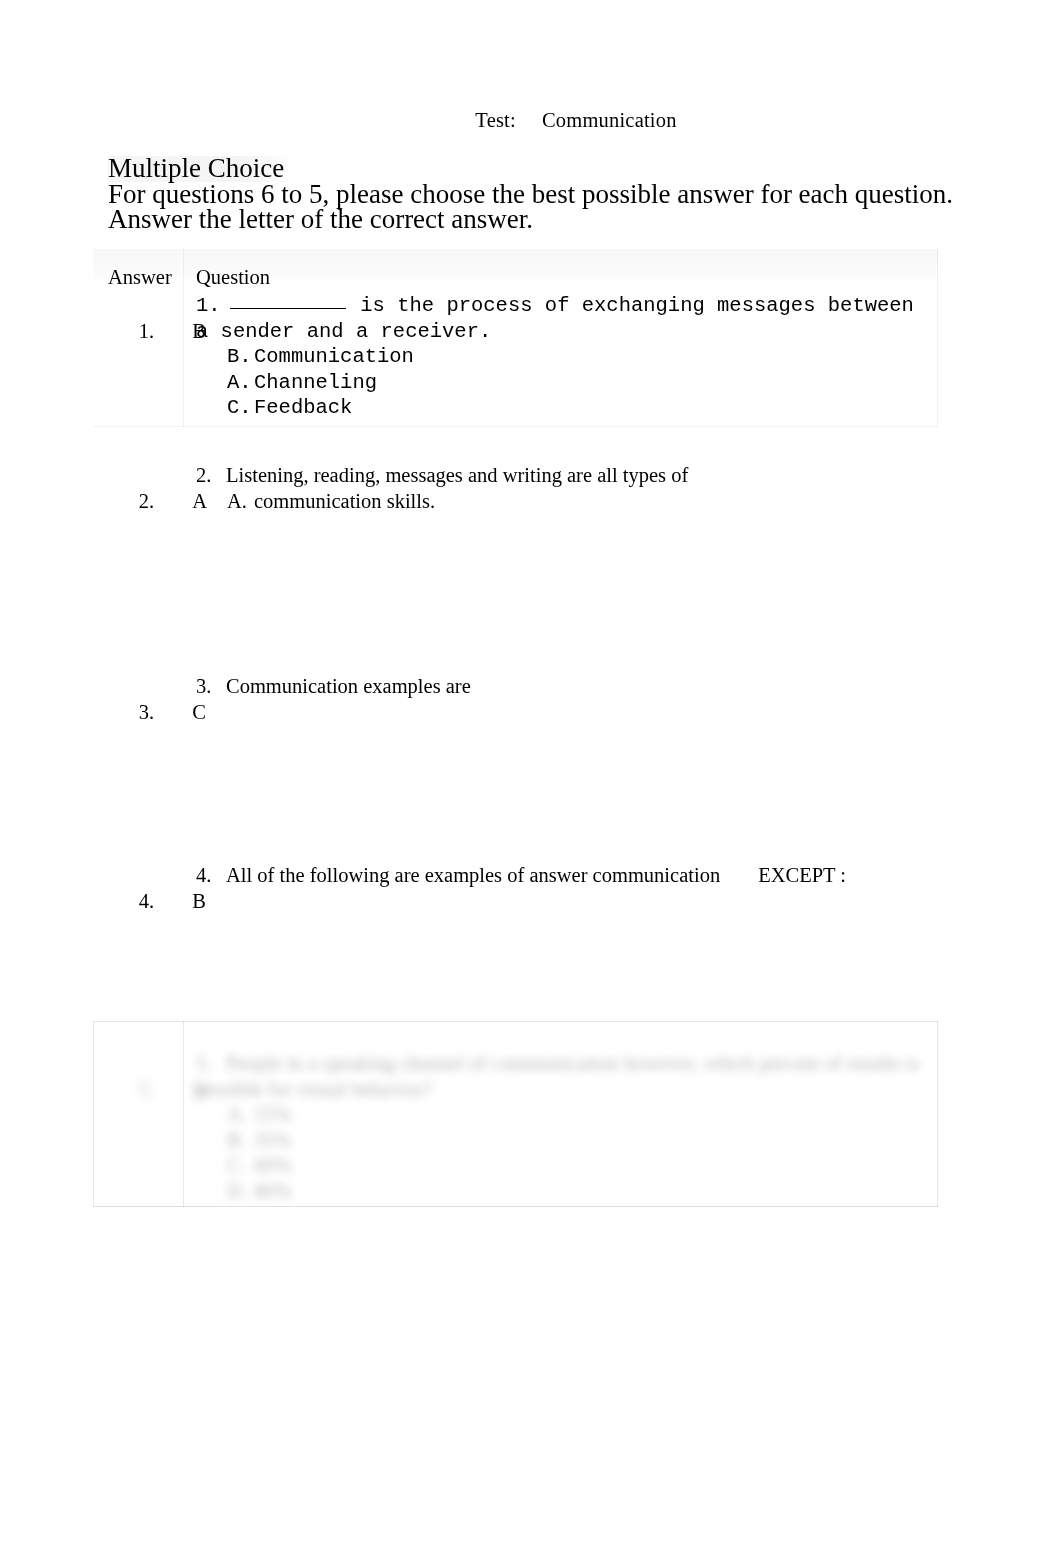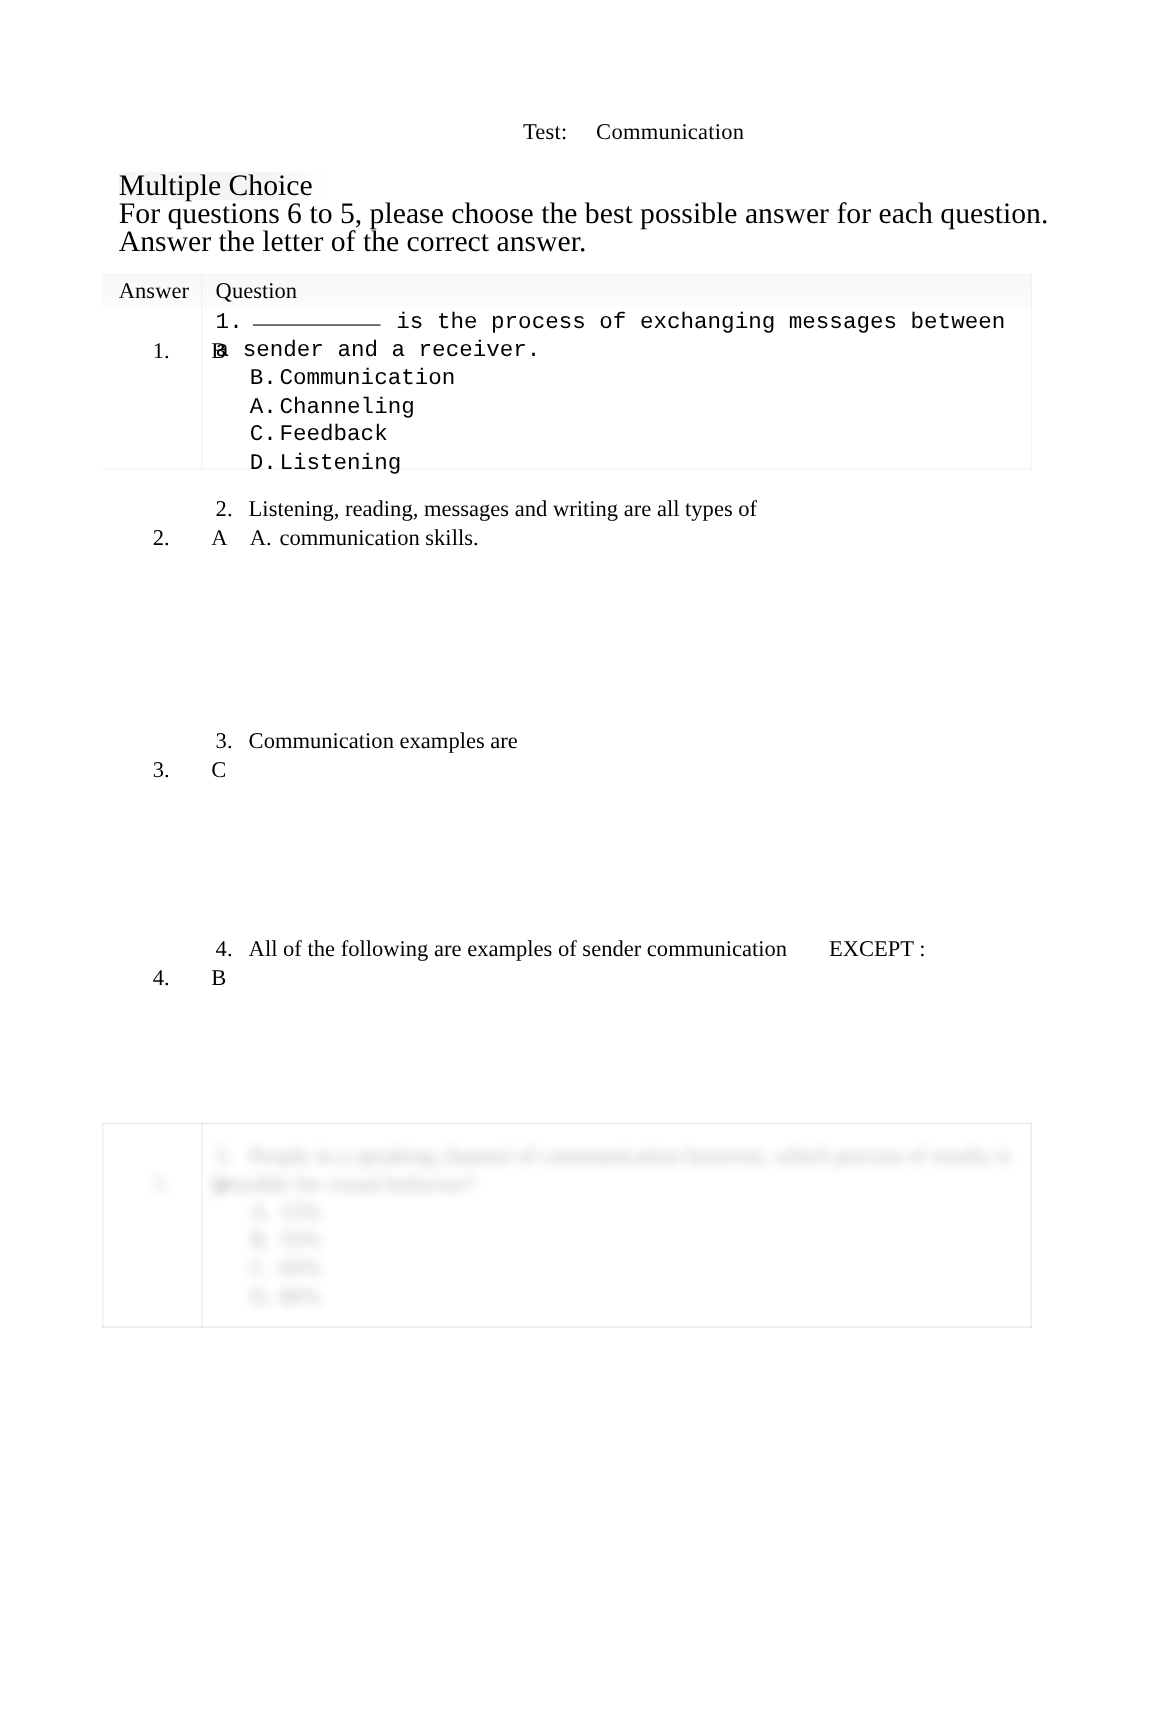--- a/index.html
+++ b/index.html
@@ -122,20 +122,21 @@
     width: 845px; height: 1px;
     background: rgba(0,0,0,0.05);
   }
 
   
   .cell {
     position: absolute;
     font-size: 20.5px;
     line-height: 25.5px;
     white-space: pre;
+    margin-top: 12px;
   }
   .ans-col { left: 15px; }
   .q-col   { left: 103px; width: 740px; white-space: normal; }
 
   .hdr-answer { top: 4px; }
   .hdr-question { top: 4px; }
 
   .q-num {
     display: inline-block;
     width: 30px;
@@ -206,21 +207,20 @@
       <span>1.</span><span class="gap-wide"></span><span>B</span>
     </div>
     <div class="cell q-col" style="top:32px;font-family:Liberation Mono, monospace;">
       <div>
         <span class="q-num">1.</span><span class="blank-line"></span><span> is the process of exchanging messages between a sender and a receiver.</span>
       </div>
       <ul class="options">
         <li><span class="opt-letter">B.</span><span>Communication</span></li>
         <li><span class="opt-letter">A.</span><span>Channeling</span></li>
         <li><span class="opt-letter">C.</span><span>Feedback</span></li>
-        <li><span class="opt-letter">D.</span><span>Listening</span></li>
       </ul>
     </div>
 
     <div class="cell ans-col" style="top:202px;">
       <span>2.</span><span class="gap-wide"></span><span>A</span>
     </div>
     <div class="cell q-col" style="top:202px;">
       <div>
         <span class="q-num">2.</span><span>Listening, reading, messages and writing are all types of</span>
       </div>
@@ -236,21 +236,21 @@
       <div>
         <span class="q-num">3.</span><span>Communication examples are</span>
       </div>
     </div>
 
     <div class="cell ans-col" style="top:602px;">
       <span>4.</span><span class="gap-wide"></span><span>B</span>
     </div>
     <div class="cell q-col" style="top:602px;">
       <div>
-        <span class="q-num">4.</span><span>All of the following are examples of sender communication</span><span class="gap-wide"></span><span>EXCEPT :</span>
+        <span class="q-num">4.</span><span>All of the following are examples of answer communication</span><span class="gap-wide"></span><span>EXCEPT :</span>
       </div>
     </div>
 
     <div class="cell ans-col blurred-strong" style="top:790px;">
       <span>5.</span><span class="gap-wide"></span><span>D</span>
     </div>
     <div class="cell q-col blurred" style="top:790px;">
       <div>
         <span class="q-num">5.</span><span>People in a speaking channel of communication however, which percent of results is possible for visual behavior?</span>
       </div>

